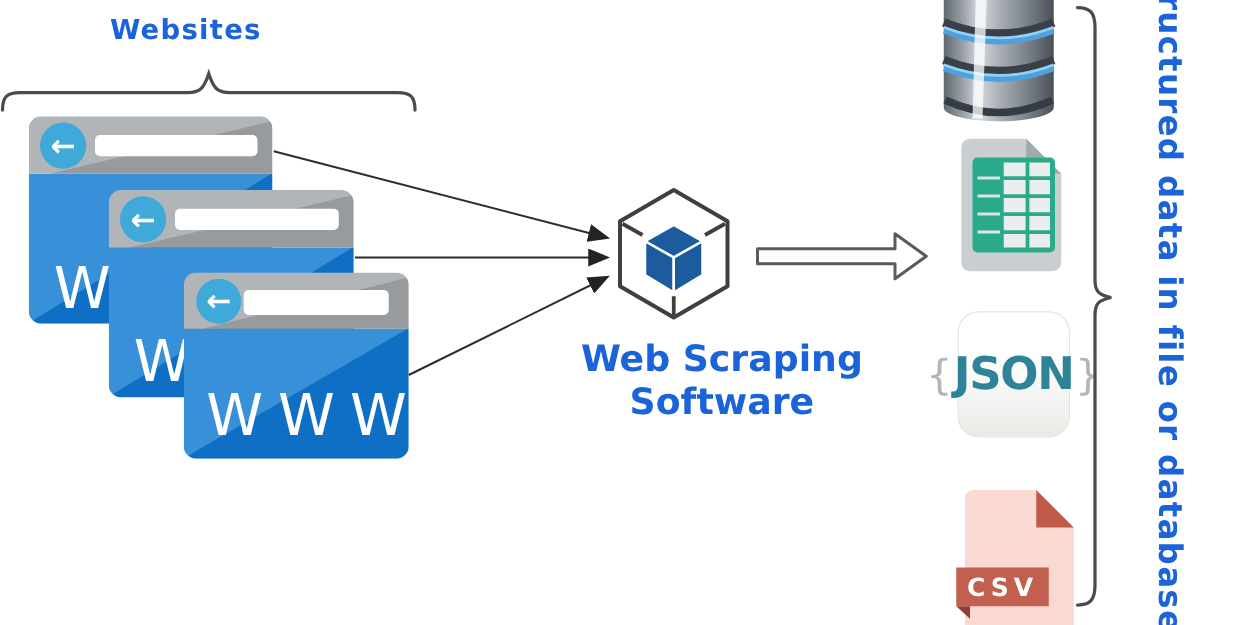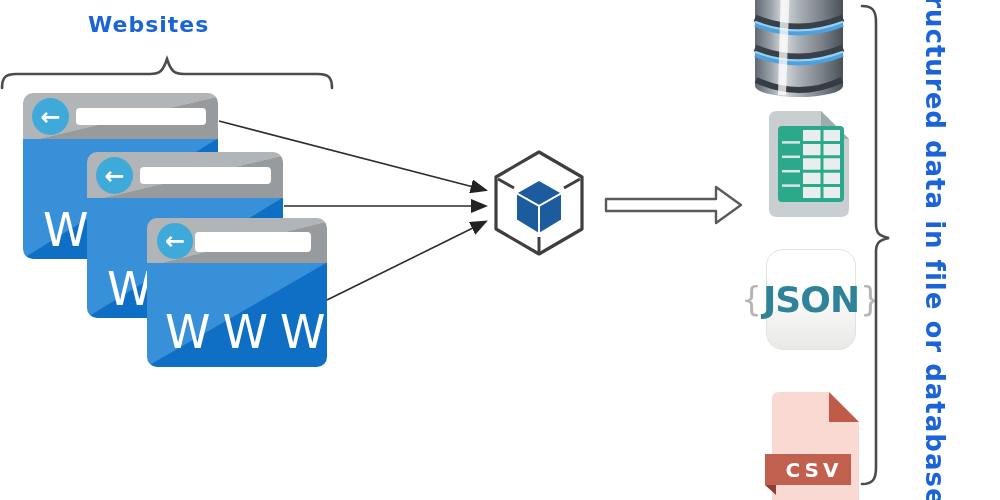--- a/index.html
+++ b/index.html
@@ -52,21 +52,21 @@
     position:absolute;left:766px;top:249px;width:88px;height:99px;z-index:20;
     border-radius:17px;background:linear-gradient(#ffffff 35%,#e9e9e6);
     border:1px solid #e3e3df;
     display:flex;align-items:center;justify-content:center;
   }
   .json-icon .brace{color:#b5b5b2;font-size:33px;font-weight:400;line-height:1;}
   .json-icon .json-word{color:#2f8399;font-size:36px;font-weight:bold;letter-spacing:-1px;line-height:1;padding:0 1px;}
   .csv-wrap{position:absolute;left:769px;top:390px;width:92px;height:110px;z-index:20;}
   .csv-banner{
     position:absolute;left:-4px;top:64px;width:74px;height:31px;background:#c2604f;
-    display:flex;align-items:center;justify-content:center;z-index:2;padding-left:12px;
+    display:flex;align-items:center;justify-content:center;z-index:2;
   }
   .csv-banner span{color:#ffffff;font-weight:bold;font-size:20px;letter-spacing:4px;}
   .csv-fold{
     position:absolute;left:-4px;top:95px;width:0;height:0;z-index:1;
     border-right:11px solid #8e3f33;border-bottom:10px solid transparent;
   }
   
   .overlay{position:absolute;left:0;top:0;z-index:40;pointer-events:none;}
 </style>
 </head>
@@ -117,20 +117,21 @@
       <polygon points="46,3 89,28 89,80 46,105 3,80 3,28" fill="#ffffff" stroke="#3f3f3f" stroke-width="3.2" stroke-linejoin="round"></polygon>
       <line x1="5" y1="30" x2="21" y2="39" stroke="#3f3f3f" stroke-width="3"></line>
       <line x1="87" y1="30" x2="71" y2="39" stroke="#3f3f3f" stroke-width="3"></line>
       <line x1="46" y1="103" x2="46" y2="88" stroke="#3f3f3f" stroke-width="3"></line>
       <polygon points="46,31 69,44 46,57 23,44" fill="#1c5c9e" stroke="#ffffff" stroke-width="2"></polygon>
       <polygon points="23,44 46,57 46,85 23,71" fill="#1c5c9e" stroke="#ffffff" stroke-width="2"></polygon>
       <polygon points="69,44 46,57 46,85 69,71" fill="#1c5c9e" stroke="#ffffff" stroke-width="2"></polygon>
     </svg>
   </div>
 
+  <div class="label processor-label">Web Scraping Software</div>
 
   <div class="db-wrap">
     <svg width="92" height="130" viewBox="0 0 92 130">
       <defs>
         <linearGradient id="dbgrad" x1="0" y1="0" x2="1" y2="0">
           <stop offset="0" stop-color="#62686f"></stop>
           <stop offset="0.18" stop-color="#9ba2a9"></stop>
           <stop offset="0.32" stop-color="#d7dadd"></stop>
           <stop offset="0.5" stop-color="#aab0b6"></stop>
           <stop offset="0.75" stop-color="#7c838b"></stop>

